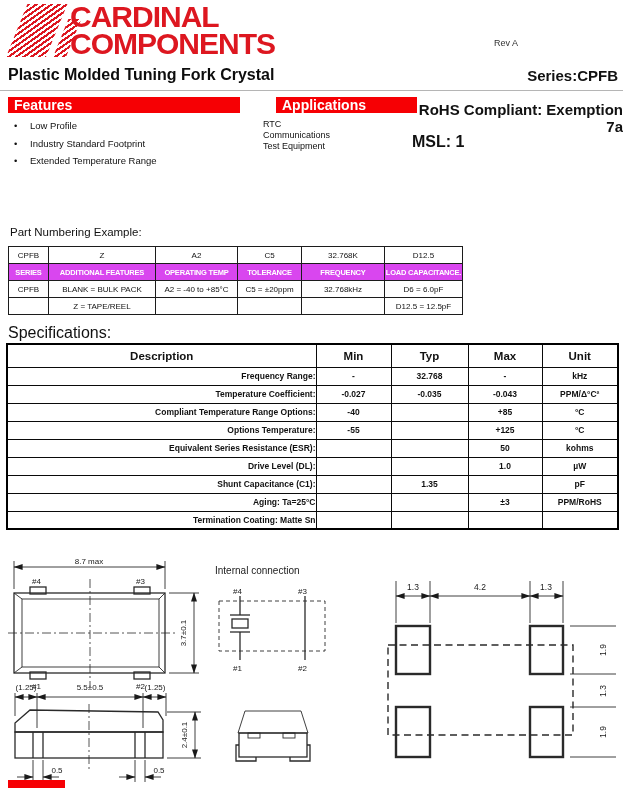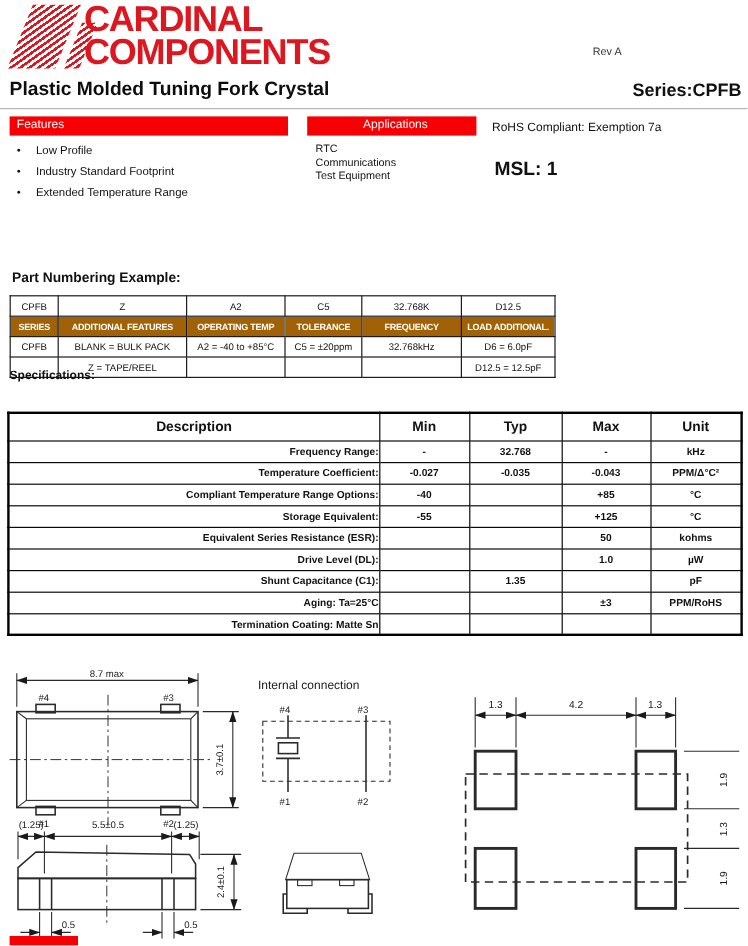--- a/index.html
+++ b/index.html
@@ -11,39 +11,39 @@
   .logo-stripe { background:repeating-linear-gradient(135deg,#dd1720 0 2.6px,#ffffff 2.6px 5.4px); }
   .stripe-a { left:6px; top:4px; width:40px; height:53px; transform:skewX(-22deg); transform-origin:bottom left; }
   .stripe-b { left:53px; top:19px; width:13px; height:38px; transform:skewX(-22deg); transform-origin:bottom left; }
   .logo-text { left:70px; top:3px; color:#dd1720; font-weight:bold; font-size:30px; line-height:27px; letter-spacing:-1px; }
 
   .rev { left:494px; top:38px; font-size:9px; color:#333; }
   .doc-title { left:8px; top:66px; font-size:16px; font-weight:bold; color:#0d0d0d; }
   .series { right:5px; top:67px; font-size:15px; font-weight:bold; }
   .title-rule { left:0; top:90px; width:623px; border-top:1px solid #b5b5b5; }
 
-  .red-bar { background:#f60004; color:#fff; font-weight:normal; font-size:10px; height:16px; line-height:16px; padding-left:6px; }
+  .red-bar { background:#f60004; color:#fff; font-weight:bold; font-size:14px; height:16px; line-height:16px; padding-left:6px; }
   .features-bar { left:8px; top:97px; width:232px; }
-  .applications-bar { left:256px; top:97px; width:141px;text-align:center; }
+  .applications-bar { left:276px; top:97px; width:141px; }
 
   .bullets { left:14px; top:120px; font-size:9.5px; }
   .bullets .li { margin-bottom:6.5px; }
   .bullets .dot { display:inline-block; width:16px; }
   .apps { left:263px; top:119px; font-size:9px; line-height:11px; }
-  .rohs { left:410px; top:101px; font-size:10px; font-weight:normal;text-align:right; }
+  .rohs { left:410px; top:101px; font-size:15px; font-weight:bold;text-align:right; }
   .msl { left:412px; top:133px; font-size:16px; font-weight:bold; }
 
-  .section-h { font-weight:bold; font-size:11.5px; }
+  .section-h { font-weight:normal; font-size:11.5px; }
   .pn-heading { left:10px; top:226px; }
-  .spec-heading { left:8px; top:308px; font-size:10px; }
+  .spec-heading { left:8px; top:324px; font-size:16px; }
 
   table { border-collapse:collapse; table-layout:fixed; }
   .pn-table { left:8px; top:246px; width:454px; font-size:8px; }
   .pn-table td { border:1px solid #1c1c1c; height:17px; text-align:center; vertical-align:middle; overflow:hidden; white-space:nowrap; }
-  .pn-table tr.redrow td { background:#a16207; color:#fff; font-weight:bold; font-size:7.5px; letter-spacing:-0.2px; }
+  .pn-table tr.redrow td { background:#d946ef; color:#fff; font-weight:bold; font-size:7.5px; letter-spacing:-0.2px; }
 
   .spec-table { left:6px; top:343px; width:611px; font-size:8.5px; font-weight:bold;border-radius:10px; }
   .spec-table td, .spec-table th { border:1.5px solid #0a0a0a; text-align:center; vertical-align:middle; overflow:hidden; }
   .spec-table th { height:23px; font-size:11.5px; }
   .spec-table td { height:18px; }
   .spec-table td.desc { text-align:right; padding-left:5px; }
   .spec-table { border:2px solid #000; }
 
   svg text { font-family:"Liberation Sans","DejaVu Sans",sans-serif; fill:#1a1a1a; }
   .drw line, .drw path, .drw rect, .drw polygon, .drw polyline { stroke:#2a2a2a; fill:none; }
@@ -123,21 +123,21 @@
       <td>C5</td>
       <td>32.768K</td>
       <td>D12.5</td>
     </tr>
     <tr class="redrow">
       <td>SERIES</td>
       <td>ADDITIONAL FEATURES</td>
       <td>OPERATING TEMP</td>
       <td>TOLERANCE</td>
       <td>FREQUENCY</td>
-      <td>LOAD ADDITIONAL.</td>
+      <td>LOAD CAPACITANCE.</td>
     </tr>
     <tr>
       <td>CPFB</td>
       <td>BLANK = BULK PACK</td>
       <td>A2 = -40 to +85°C</td>
       <td>C5 = ±20ppm</td>
       <td>32.768kHz</td>
       <td>D6 = 6.0pF</td>
     </tr>
     <tr>
@@ -184,21 +184,21 @@
       <td>PPM/Δ°C²</td>
     </tr>
     <tr>
       <td class="desc">Compliant Temperature Range Options:</td>
       <td>-40</td>
       <td></td>
       <td>+85</td>
       <td>°C</td>
     </tr>
     <tr>
-      <td class="desc">Storage Equivalent:</td>
+      <td class="desc">Options Temperature:</td>
       <td>-55</td>
       <td></td>
       <td>+125</td>
       <td>°C</td>
     </tr>
     <tr>
       <td class="desc">Equivalent Series Resistance (ESR):</td>
       <td></td>
       <td></td>
       <td>50</td>

